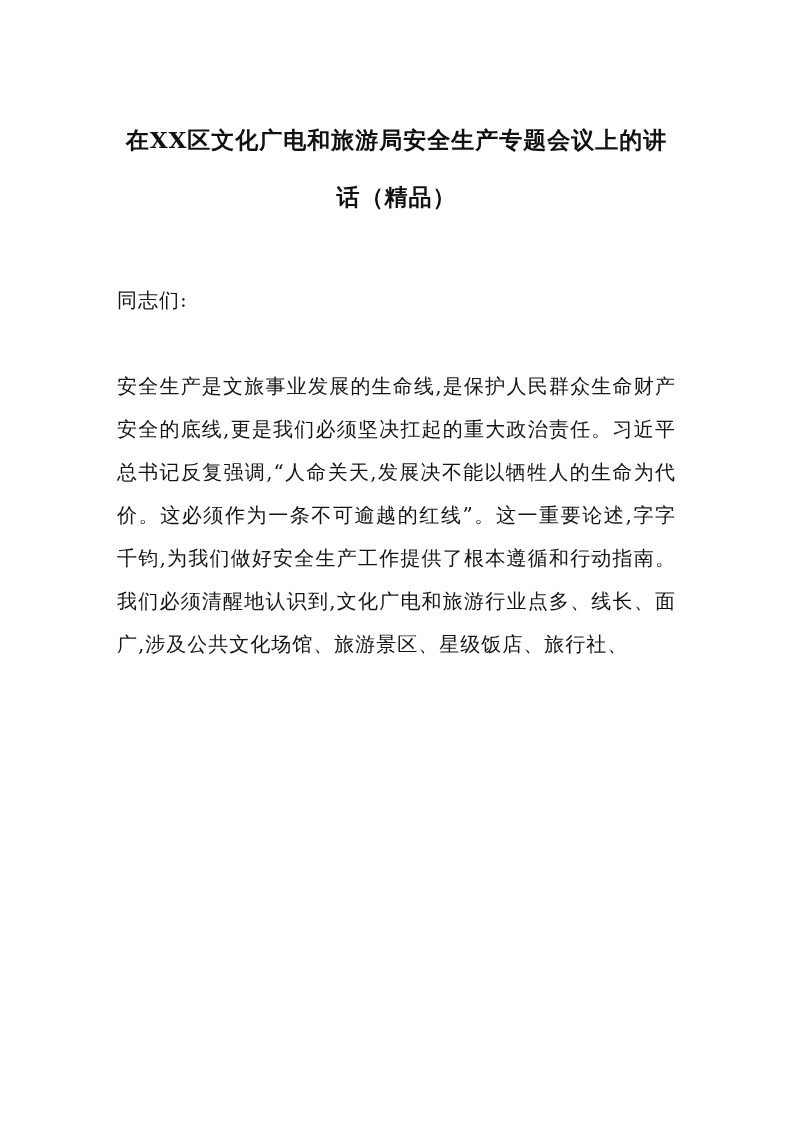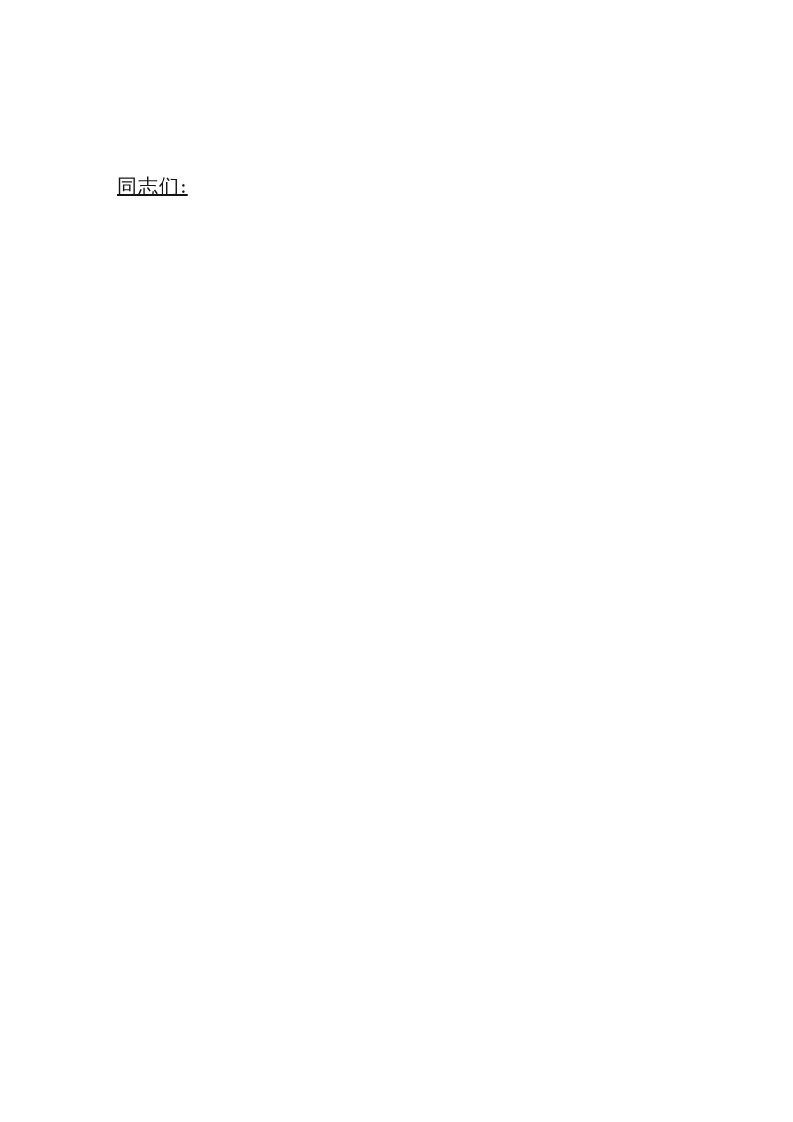--- a/index.html
+++ b/index.html
@@ -31,23 +31,24 @@
   .doc-body {
     margin-top: 54px;
     font-size: 20px;
     line-height: 43px;
     text-align: justify;
     text-justify: inter-ideograph;
     letter-spacing: 1px;
   }
   .doc-paragraph {
     margin: 0 0 43px 0;
-    text-decoration: underline;
   }
 </style>
 </head>
 <body>
 
 <div class="doc-page">
+  <h1 class="doc-title">在XX区文化广电和旅游局安全生产专题会议上的讲话（精品）</h1>
   <div class="doc-body">
     <p class="doc-paragraph">同志们:</p>
+    <p class="doc-paragraph">安全生产是文旅事业发展的生命线,是保护人民群众生命财产安全的底线,更是我们必须坚决扛起的重大政治责任。习近平总书记反复强调,“人命关天,发展决不能以牺牲人的生命为代价。这必须作为一条不可逾越的红线”。这一重要论述,字字千钧,为我们做好安全生产工作提供了根本遵循和行动指南。我们必须清醒地认识到,文化广电和旅游行业点多、线长、面广,涉及公共文化场馆、旅游景区、星级饭店、旅行社、</p>
   </div>
 </div>
 
 </body></html>

